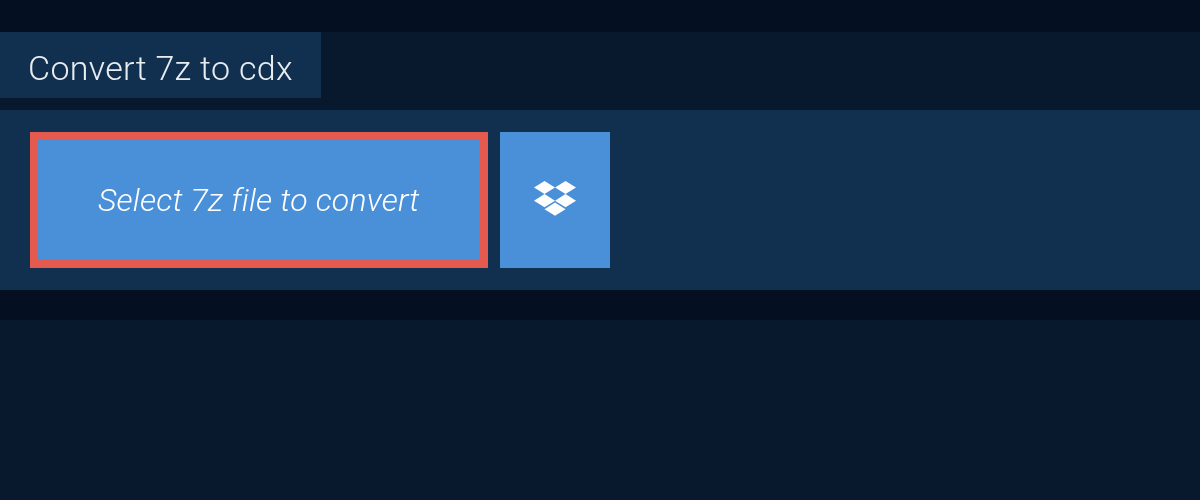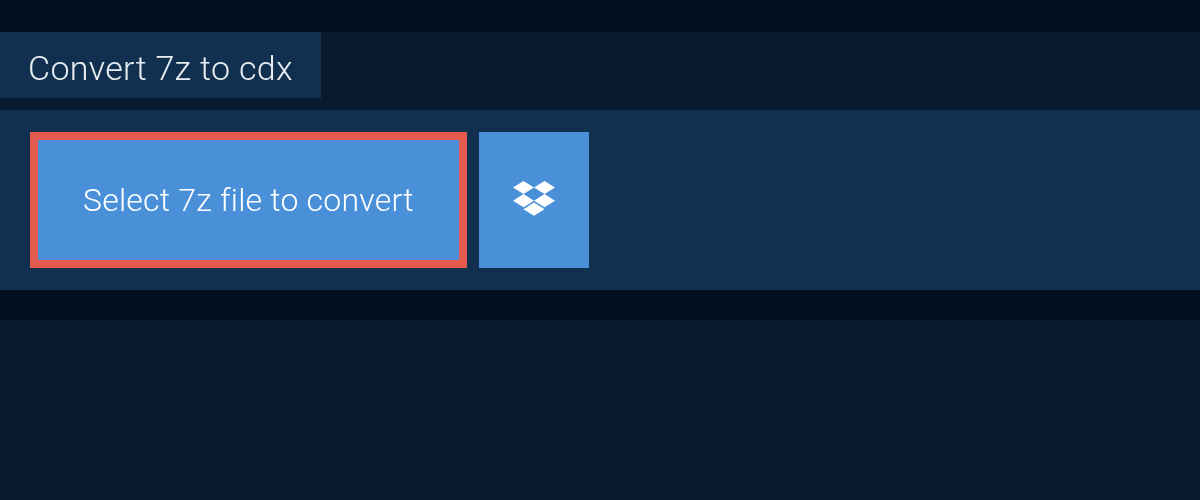--- a/index.html
+++ b/index.html
@@ -47,24 +47,25 @@
     }
     .select-btn {
       background: #4a90d9;
       border: 8px solid #e55a4f;
       color: #ffffff;
       font-size: 32px;
       font-weight: 300;
       display: flex;
       align-items: center;
       justify-content: flex-end;
-      padding: 0 45px;
+      padding: 0 60px;
       cursor: pointer;
       letter-spacing: 0.2px;
       height: 100%;
+      font-style: italic;
     }
     .dropbox-btn {
       background: #4a90d9;
       width: 110px;
       display: flex;
       align-items: center;
       justify-content: center;
       cursor: pointer;
       height: 100%;
     }

